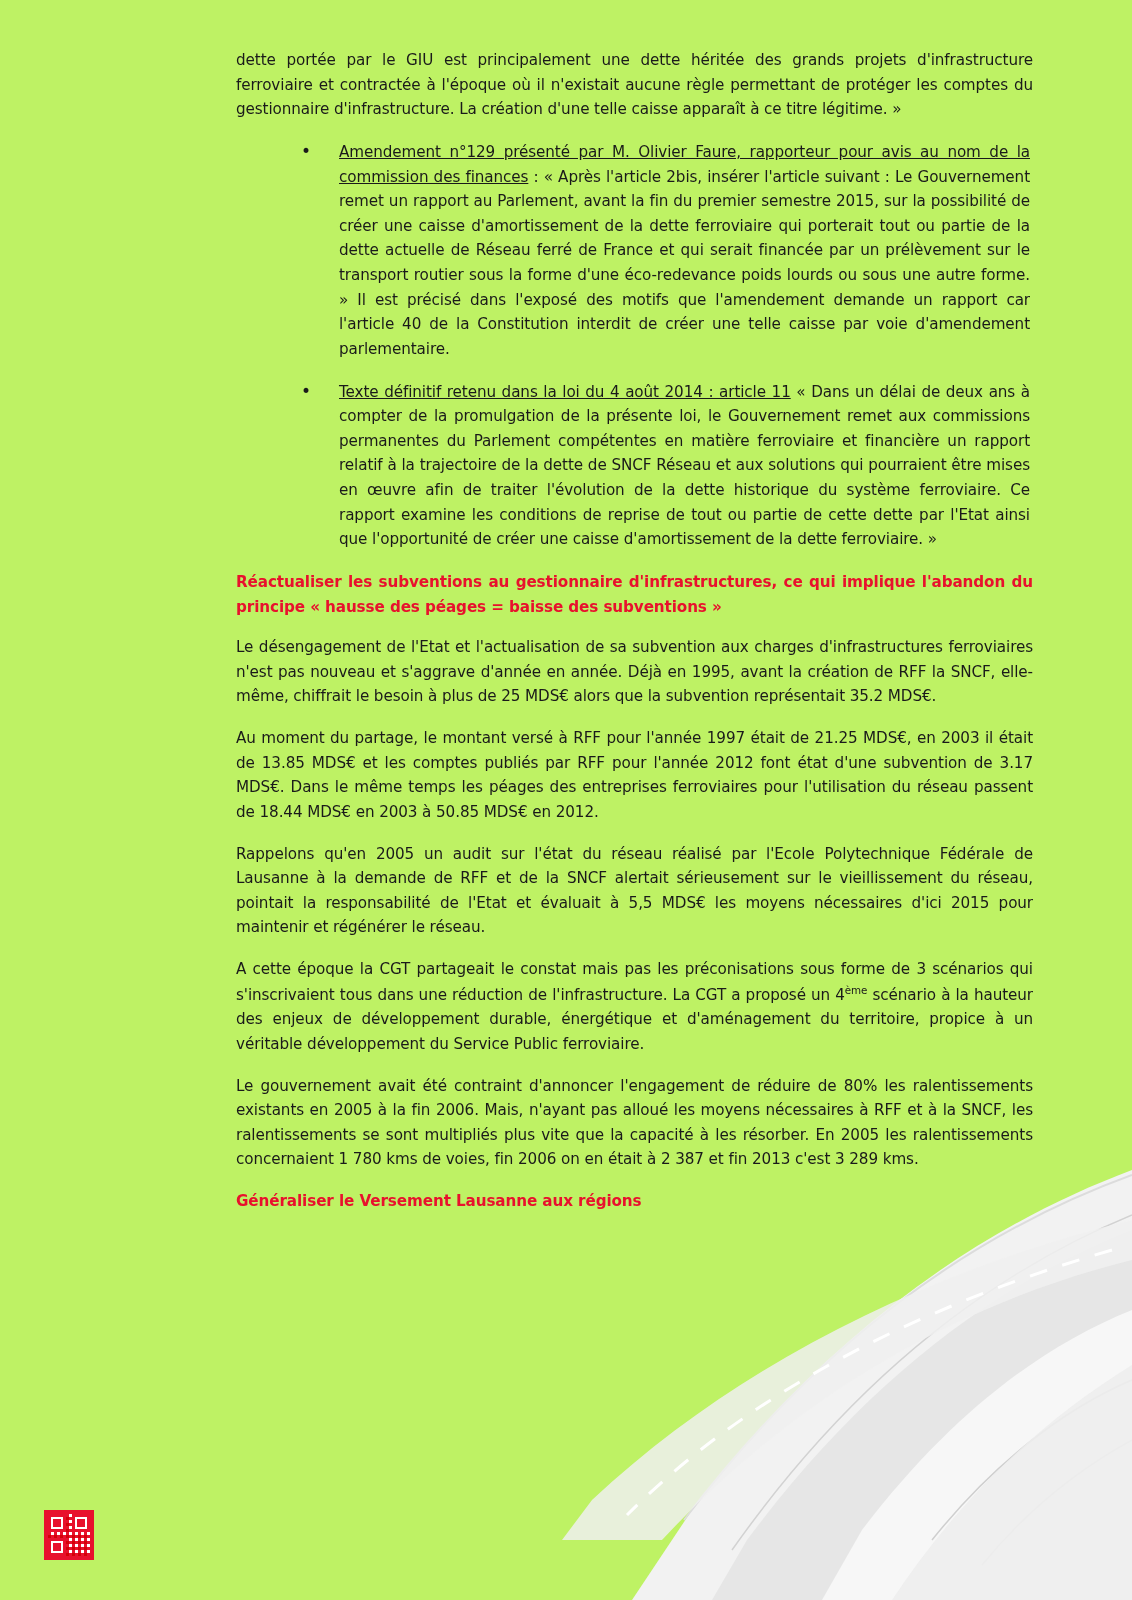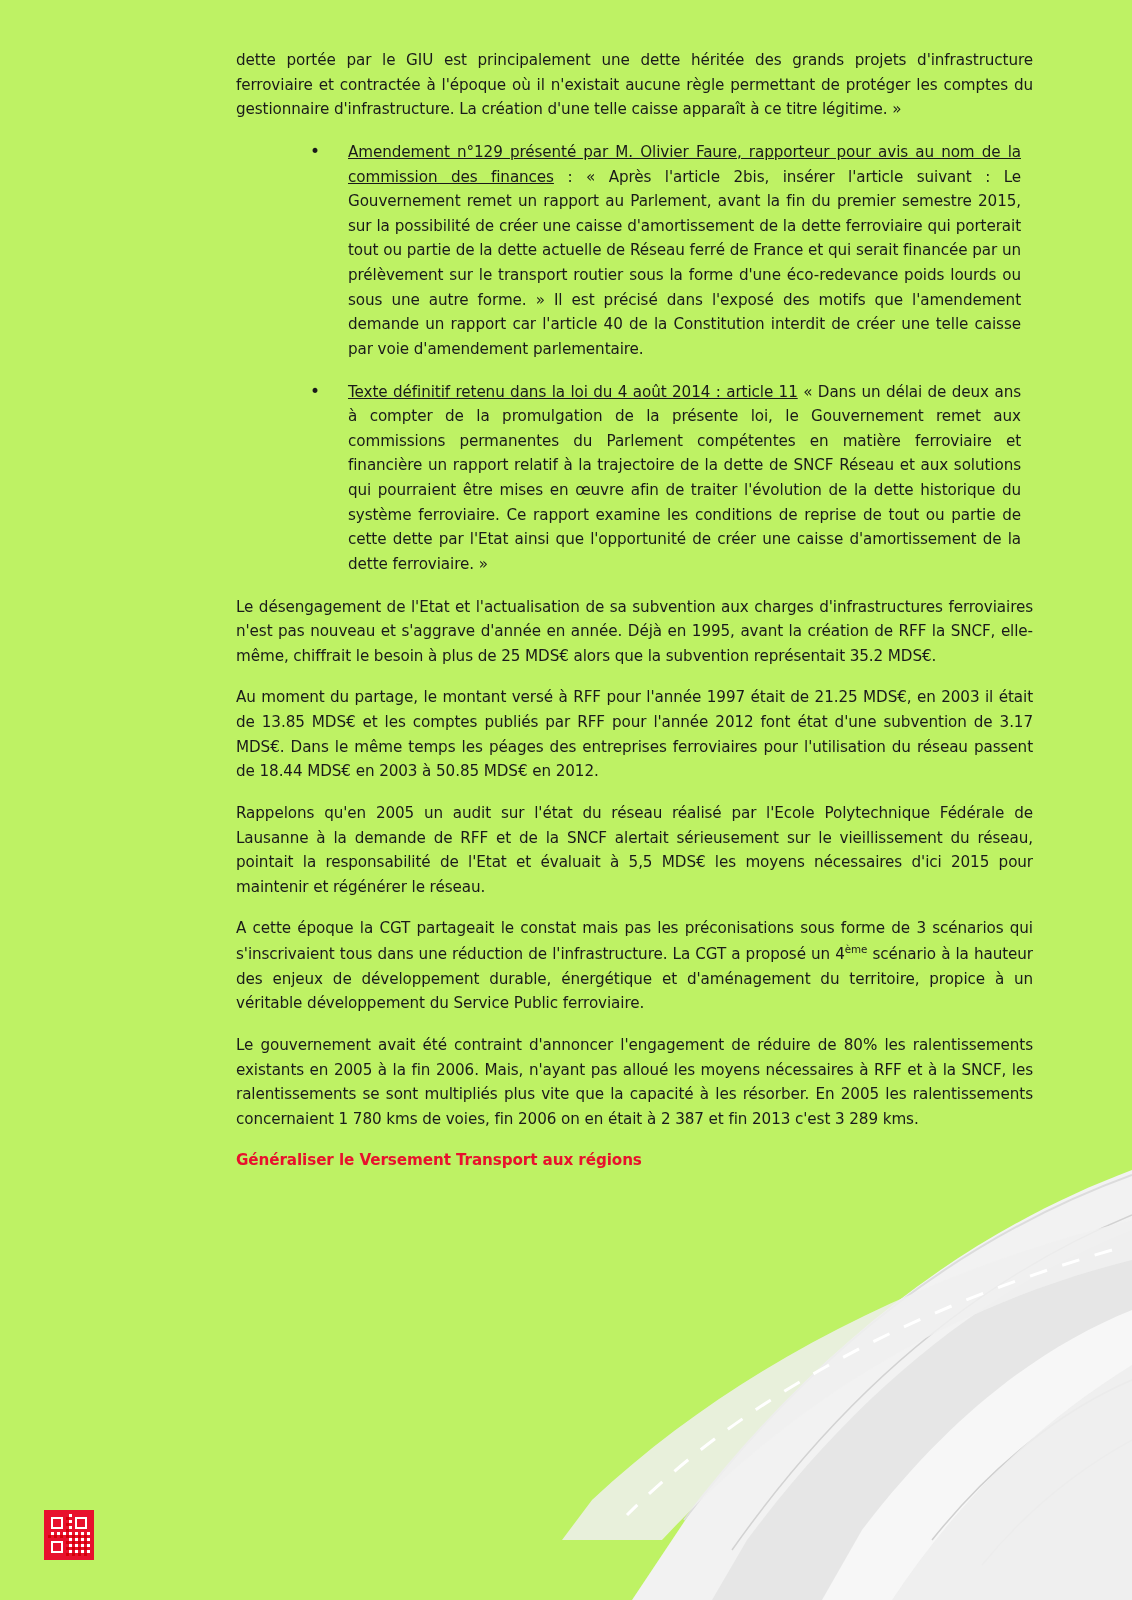--- a/index.html
+++ b/index.html
@@ -45,21 +45,21 @@
     margin: 0 0 18px 0;
     font-size: 15.2px;
     line-height: 1.62;
     color: #1a1a1a;
     text-align: justify;
     letter-spacing: -0.1px;
   }
 
   ul.bullets {
     list-style: none;
-    margin: 12px;
+    margin: 3px;
     padding: 0;
   }
   ul.bullets > li {
     position: relative;
     margin: 0 0 18px 0;
     padding-left: 100px;
     font-size: 15.2px;
     line-height: 1.62;
     color: #1a1a1a;
     text-align: justify;
@@ -163,30 +163,31 @@
 
     <ul class="bullets">
       <li>
         <span class="underline">Amendement n°129 présenté par M. Olivier Faure, rapporteur pour avis au nom de la commission des finances</span><span> : « Après l'article 2bis, insérer l'article suivant : Le Gouvernement remet un rapport au Parlement, avant la fin du premier semestre 2015, sur la possibilité de créer une caisse d'amortissement de la dette ferroviaire qui porterait tout ou partie de la dette actuelle de Réseau ferré de France et qui serait financée par un prélèvement sur le transport routier sous la forme d'une éco-redevance poids lourds ou sous une autre forme. » Il est précisé dans l'exposé des motifs que l'amendement demande un rapport car l'article 40 de la Constitution interdit de créer une telle caisse par voie d'amendement parlementaire.</span>
       </li>
       <li>
         <span class="underline">Texte définitif retenu dans la loi du 4 août 2014 : article 11</span><span> « Dans un délai de deux ans à compter de la promulgation de la présente loi, le Gouvernement remet aux commissions permanentes du Parlement compétentes en matière ferroviaire et financière un rapport relatif à la trajectoire de la dette de SNCF Réseau et aux solutions qui pourraient être mises en œuvre afin de traiter l'évolution de la dette historique du système ferroviaire. Ce rapport examine les conditions de reprise de tout ou partie de cette dette par l'Etat ainsi que l'opportunité de créer une caisse d'amortissement de la dette ferroviaire. »</span>
       </li>
     </ul>
 
+    <h2 class="red-head">Réactualiser les subventions au gestionnaire d'infrastructures, ce qui implique l'abandon du principe « hausse des péages = baisse des subventions »</h2>
 
     <p class="body-par">Le désengagement de l'Etat et l'actualisation de sa subvention aux charges d'infrastructures ferroviaires n'est pas nouveau et s'aggrave d'année en année. Déjà en 1995, avant la création de RFF la SNCF, elle-même, chiffrait le besoin à plus de 25 MDS€ alors que la subvention représentait 35.2 MDS€.</p>
     <p class="body-par">Au moment du partage, le montant versé à RFF pour l'année 1997 était de 21.25 MDS€, en 2003 il était de 13.85 MDS€ et les comptes publiés par RFF pour l'année 2012 font état d'une subvention de 3.17 MDS€. Dans le même temps les péages des entreprises ferroviaires pour l'utilisation du réseau passent de 18.44 MDS€ en 2003 à 50.85 MDS€ en 2012.</p>
     <p class="body-par">Rappelons qu'en 2005 un audit sur l'état du réseau réalisé par l'Ecole Polytechnique Fédérale de Lausanne à la demande de RFF et de la SNCF alertait sérieusement sur le vieillissement du réseau, pointait la responsabilité de l'Etat et évaluait à 5,5 MDS€ les moyens nécessaires d'ici 2015 pour maintenir et régénérer le réseau.</p>
 
     <p class="body-par"><span>A cette époque la CGT partageait le constat mais pas les préconisations sous forme de 3 scénarios qui s'inscrivaient tous dans une réduction de l'infrastructure. La CGT a proposé un 4</span><sup class="ord">ème</sup><span> scénario à la hauteur des enjeux de développement durable, énergétique et d'aménagement du territoire, propice à un véritable développement du Service Public ferroviaire.</span></p>
 
     <p class="body-par">Le gouvernement avait été contraint d'annoncer l'engagement de réduire de 80% les ralentissements existants en 2005 à la fin 2006. Mais, n'ayant pas alloué les moyens nécessaires à RFF et à la SNCF, les ralentissements se sont multipliés plus vite que la capacité à les résorber. En 2005 les ralentissements concernaient 1 780 kms de voies, fin 2006 on en était à 2 387 et fin 2013 c'est 3 289 kms.</p>
 
-    <h2 class="red-head single">Généraliser le Versement Transport aux régions</h2>
+    <h2 class="red-head single">Généraliser le Versement Lausanne aux régions</h2>
 
 
   </div>
 
   <div class="qr-wrap">
     <div class="qr-inner">
       <span class="qr-eye tl"></span>
       <span class="qr-eye tr"></span>
       <span class="qr-eye bl"></span>
     </div>

